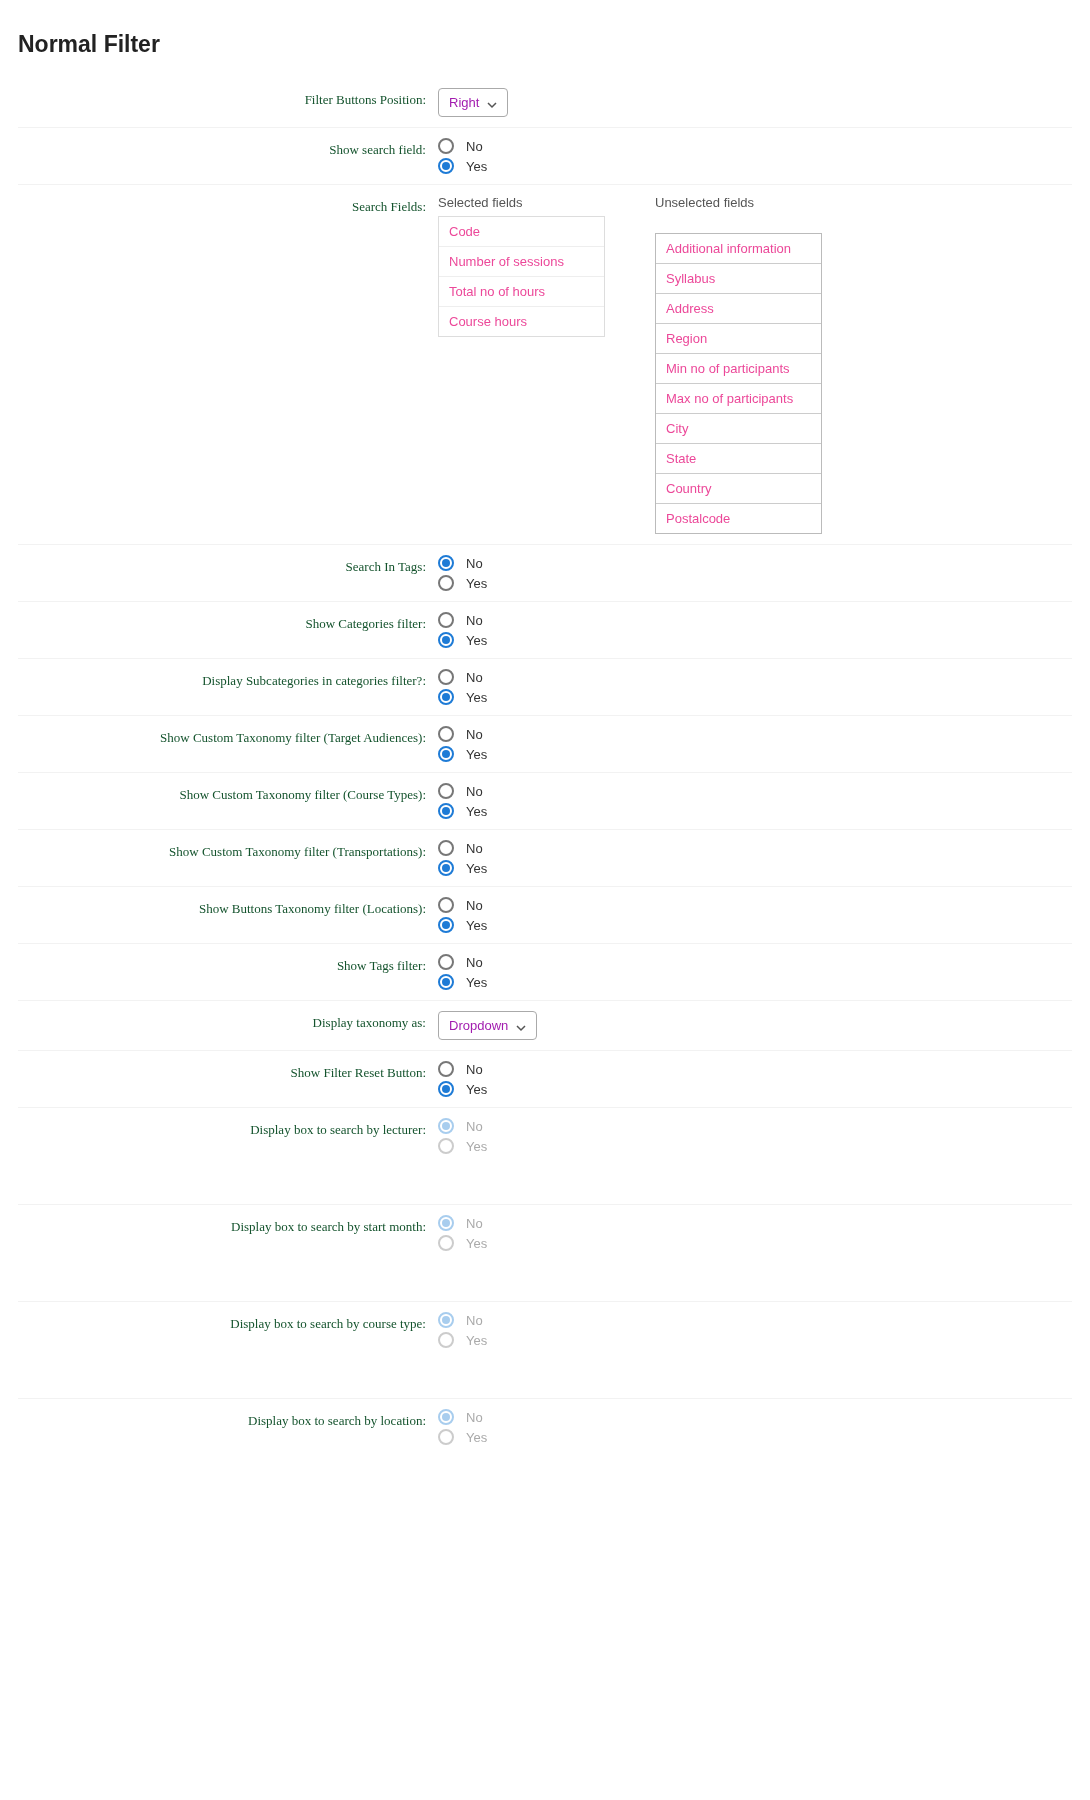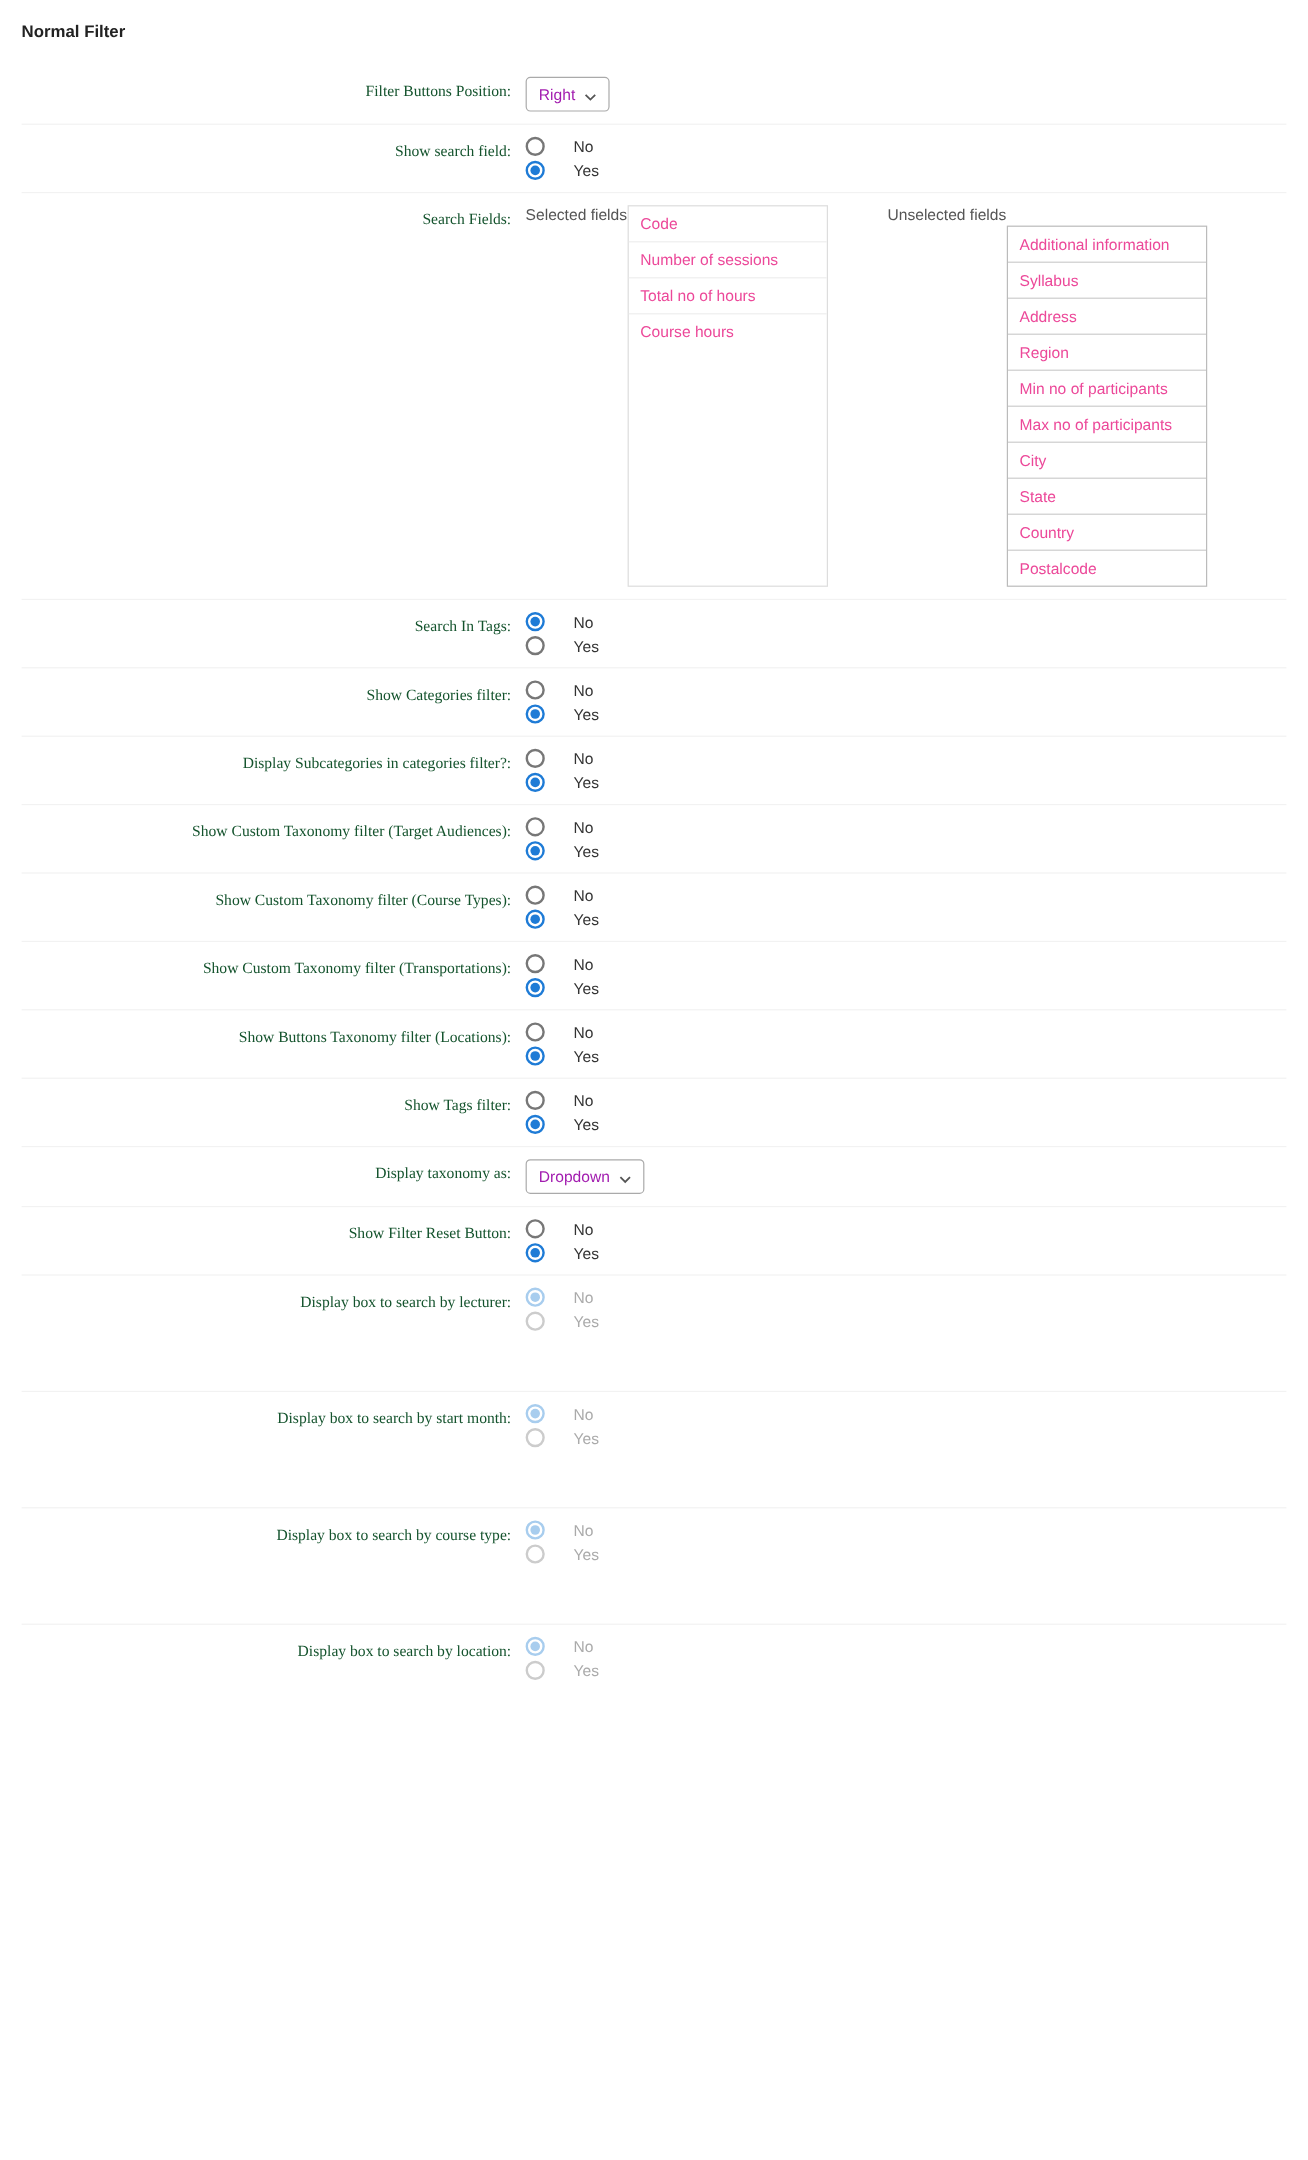--- a/index.html
+++ b/index.html
@@ -5,23 +5,23 @@
   * { box-sizing: border-box; }
   body {
     font-family: Verdana, Geneva, sans-serif;
     font-size: 13px;
     color: #333;
     margin: 0;
     padding: 18px;
     background: #fff;
   }
   h2.section-title {
-    font-size: 14px;
+    font-size: 23px;
     font-weight: bold;
-    margin: 0 0 20px 0;
+    margin: 13px 0 20px 0;
     color: #222;
   }
   .row {
     display: flex;
     border-bottom: 1px solid #f2f2f2;
     padding: 10px 0 10px 0;
   }
   .row.noborder { border-bottom: none; }
   .label-col {
     width: 420px;
@@ -48,21 +48,21 @@
     gap: 8px;
   }
   .select .chevron {
     width: 10px; height: 10px;
     display: inline-block;
   }
   .radio-group { display: flex; flex-direction: column; gap: 4px; }
   .radio-option {
     display: flex;
     align-items: center;
-    gap: 24px;
+    gap: 12px;
     cursor: pointer;
   }
   .radio-option.disabled { cursor: default; }
   .radio-circle {
     width: 16px; height: 16px;
     border: 2px solid #777;
     border-radius: 50%;
     position: relative;
     flex-shrink: 0;
   }
@@ -75,21 +75,21 @@
   }
   .radio-circle.selected { border-color: #1e7bd6; }
   .radio-option.disabled .radio-circle { border-color: #ccc; }
   .radio-option.disabled .radio-circle.selected::after { background: #a8cdee; }
   .radio-option.disabled .radio-circle.selected { border-color: #a8cdee; }
   .radio-option.disabled .radio-label { color: #aaa; }
   .radio-label { color: #333; }
 
   
   .dual-list { display: flex; gap: 50px; }
-  .dual-col { display: flex; }
+  .dual-col { display: flex; flex-direction: column; }
   .dual-header { color: #555; margin-bottom: 6px; }
   .field-list { border: 1px solid #ddd; }
   .field-list.unselected { border-color: #bbb; margin-top: 17px; }
   .field-item {
     padding: 7px 10px;
     border-bottom: 1px solid #eee;
     color: #ec4899;
     cursor: pointer;
     min-width: 165px;
   }

